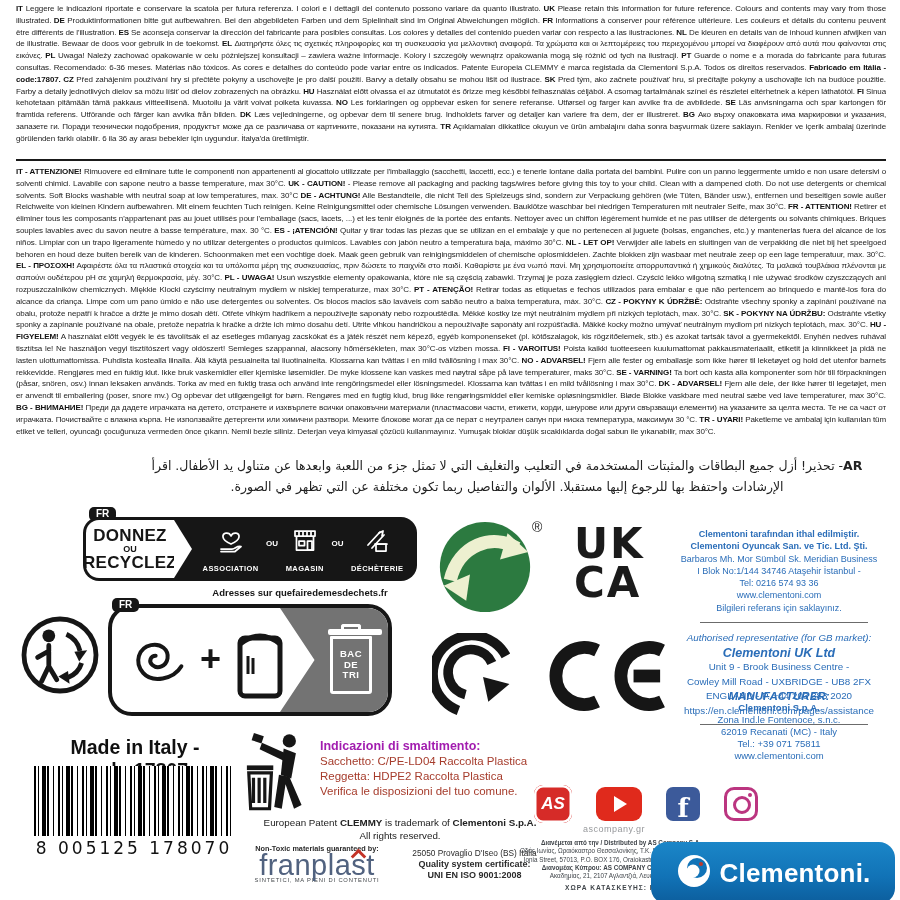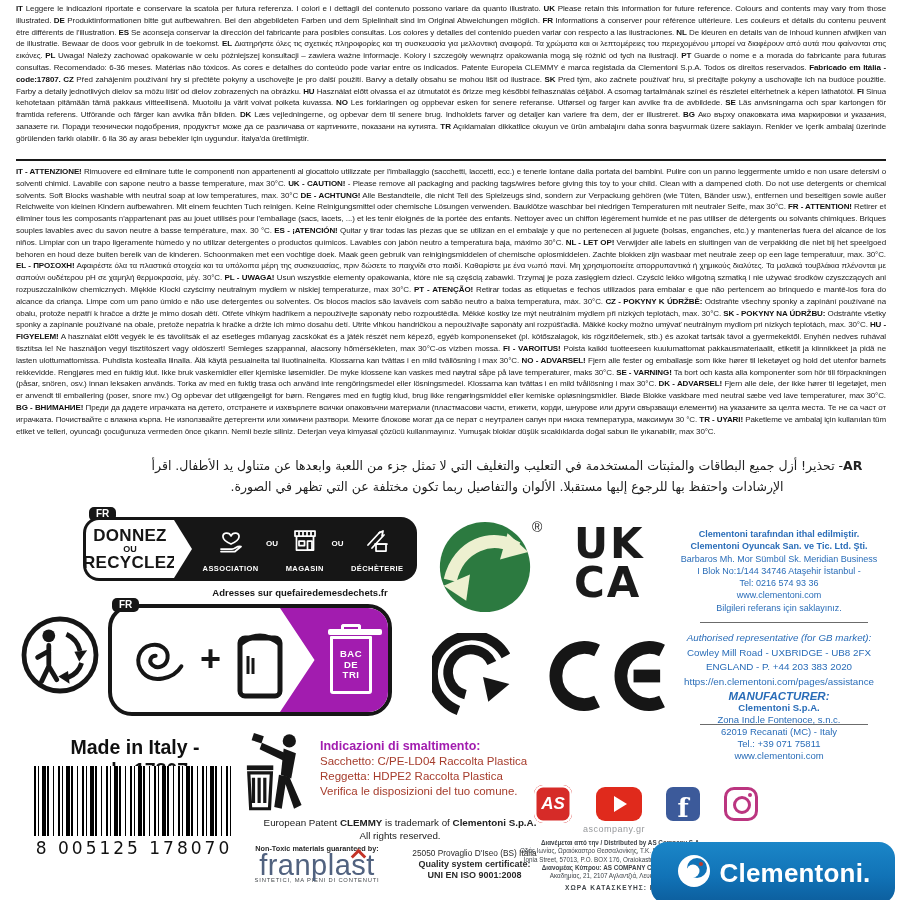--- a/index.html
+++ b/index.html
@@ -32,21 +32,21 @@
   .opt{display:flex;flex-direction:column;align-items:center;gap:4px;}
   .opt-label{font-size:7.5px;font-weight:700;letter-spacing:0.4px;}
   .ou-sep{font-size:8px;font-weight:700;margin-top:-12px;}
   .adresses{position:absolute;left:175px;top:587px;width:250px;text-align:center;
         font-size:9.5px;font-weight:700;color:#161616;}
   
   .triman{position:absolute;left:20px;top:615px;}
   .sortbanner{position:absolute;left:108px;top:604px;width:284px;height:112px;background:#fff;
         border:4px solid #161616;border-radius:24px;overflow:hidden;box-sizing:border-box;}
   .sortbanner-tag{position:absolute;left:112px;top:598px;z-index:3;}
-  .sb-black{position:absolute;right:0;top:0;bottom:0;width:108px;background:#a21caf;
+  .sb-black{position:absolute;right:0;top:0;bottom:0;width:108px;background:#737373;
         clip-path:polygon(0 0,32% 50%,0 100%,100% 100%,100% 0);}
   .bin{position:absolute;right:14px;top:16px;width:46px;color:#fff;text-align:center;}
   .bin-lid{width:54px;height:6px;border:3px solid #fff;border-radius:2px;margin:0 auto 1px;box-sizing:border-box;background:#161616;}
   .bin-handle{width:20px;height:5px;border:3px solid #fff;border-bottom:none;border-radius:3px 3px 0 0;margin:0 auto;box-sizing:border-box;}
   .bin-body{width:42px;height:58px;border:3px solid #fff;border-radius:1px 1px 3px 3px;margin:0 auto;box-sizing:border-box;
         display:flex;flex-direction:column;align-items:center;justify-content:center;}
   .bin-line{font-size:9.5px;font-weight:800;line-height:10.5px;letter-spacing:0.5px;}
   .plus{position:absolute;left:88px;top:30px;font-size:36px;font-weight:800;color:#161616;}
   
   .greendot{position:absolute;left:438px;top:520px;}
@@ -243,20 +243,22 @@
     <div class="l1">Clementoni Oyuncak San. ve Tic. Ltd. Şti.</div>
     <div>Barbaros Mh. Mor Sümbül Sk. Meridian Business</div>
     <div>I Blok No:1/144 34746 Ataşehir İstanbul -</div>
     <div>Tel: 0216 574 93 36</div>
     <div>www.clementoni.com</div>
     <div>Bilgileri referans için saklayınız.</div>
   </div>
   <div class="col-rule" style="top:622px;"></div>
   <div class="contact uk-block">
     <div class="l0">Authorised representative (for GB market):</div>
+    <div class="l1">Clementoni UK Ltd</div>
+    <div>Unit 9 - Brook Business Centre -</div>
     <div>Cowley Mill Road - UXBRIDGE - UB8 2FX</div>
     <div>ENGLAND - P. +44 203 383 2020</div>
     <div>https://en.clementoni.com/pages/assistance</div>
   </div>
   <div class="col-rule" style="top:724px;"></div>
   <div class="contact mfr-block">
     <div class="l0">MANUFACTURER:</div>
     <div class="l1">Clementoni S.p.A.</div>
     <div>Zona Ind.le Fontenoce, s.n.c.</div>
     <div>62019 Recanati (MC) - Italy</div>

